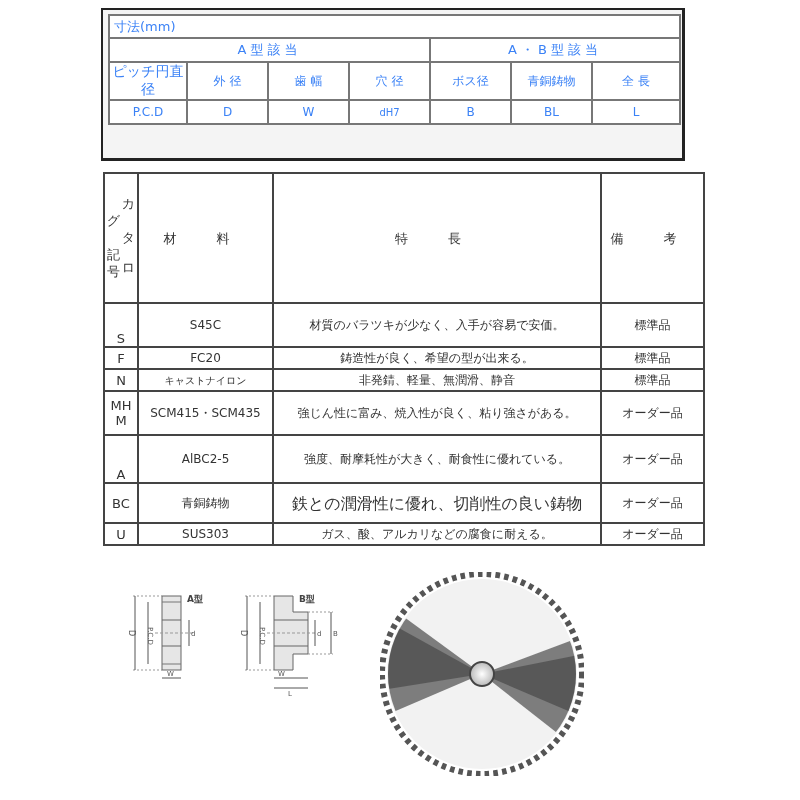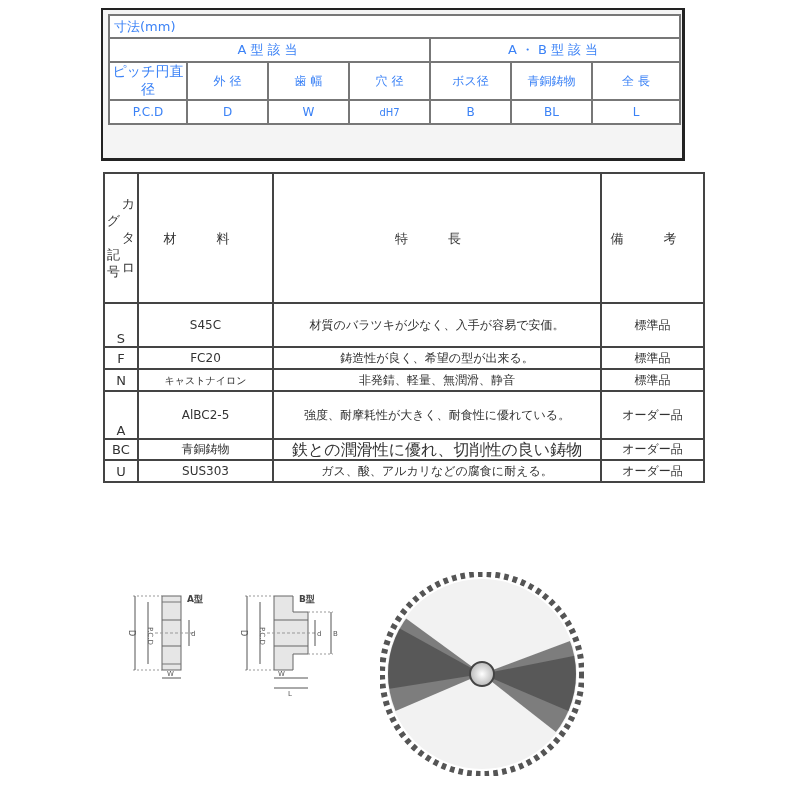--- a/index.html
+++ b/index.html
@@ -89,27 +89,33 @@
     <td>FC20</td>
     <td>鋳造性が良く、希望の型が出来る。</td>
     <td>標準品</td>
   </tr>
   <tr style="height:22px">
     <td class="code">N</td>
     <td style="font-size:10px">キャストナイロン</td>
     <td>非発錆、軽量、無潤滑、静音</td>
     <td>標準品</td>
   </tr>
+  <tr style="height:44px">
+    <td class="code">MH M</td>
+    <td>SCM415・SCM435</td>
+    <td>強じん性に富み、焼入性が良く、粘り強さがある。</td>
+    <td>オーダー品</td>
+  </tr>
   <tr style="height:48px">
     <td class="code bottom">A</td>
     <td>AlBC2-5</td>
     <td>強度、耐摩耗性が大きく、耐食性に優れている。</td>
     <td>オーダー品</td>
   </tr>
-  <tr style="height:21px">
+  <tr style="height:40px">
     <td class="code">BC</td>
     <td>青銅鋳物</td>
     <td style="font-size:16px">鉄との潤滑性に優れ、切削性の良い鋳物</td>
     <td>オーダー品</td>
   </tr>
   <tr style="height:22px">
     <td class="code">U</td>
     <td>SUS303</td>
     <td style="font-size:12px">ガス、酸、アルカリなどの腐食に耐える。</td>
     <td>オーダー品</td>

